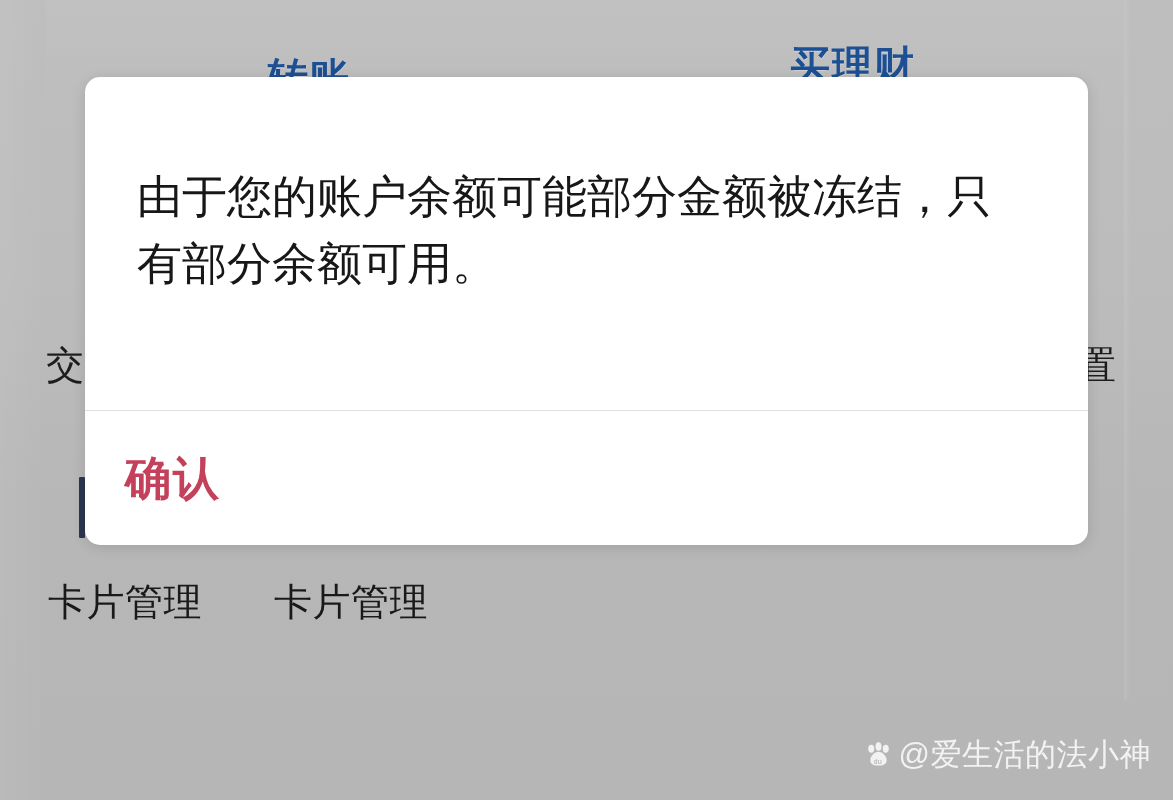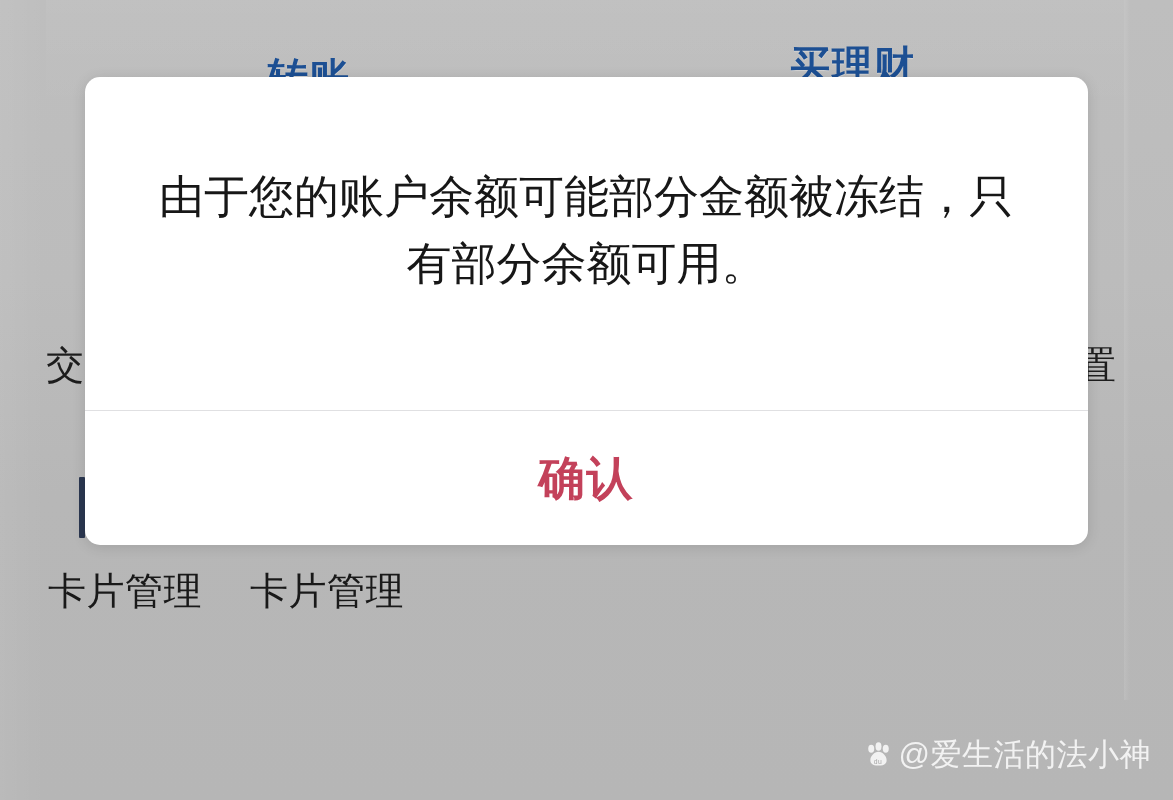--- a/index.html
+++ b/index.html
@@ -90,24 +90,24 @@
     border-radius: 1px;
   }
 
   .bottom-nav {
     position: absolute;
     left: 0;
     top: 566px;
     width: 1173px;
     height: 62px;
     display: flex;
-    align-items: flex-start;
+    align-items: flex-end;
     padding-left: 48px;
     box-sizing: border-box;
-    gap: 48px;
+    gap: 72px;
   }
   .bottom-nav .nav-item {
     color: #191919;
     font-size: 38px;
     white-space: nowrap;
     letter-spacing: 0.5px;
   }
 
   
   .dialog {
@@ -130,37 +130,37 @@
     box-sizing: border-box;
     display: flex;
     align-items: center;
   }
 
   .dialog-message {
     color: #171717;
     font-size: 45px;
     line-height: 1.48;
     letter-spacing: 0px;
-    text-align: center;
+    text-align: left;
     margin: 8px;
     margin-top: -18px;
   }
 
   .dialog-divider {
     height: 1px;
     width: 100%;
     background: #e0e0e2;
     flex: 0 0 1px;
   }
 
   .dialog-actions {
     flex: 1 1 auto;
     display: flex;
     align-items: center;
-    justify-content: center;
+    justify-content: flex-start;
   }
 
   .confirm-button {
     background: none;
     border: none;
     padding: 10px 40px;
     margin: 0;
     cursor: pointer;
     font-family: inherit;
     font-size: 46px;

